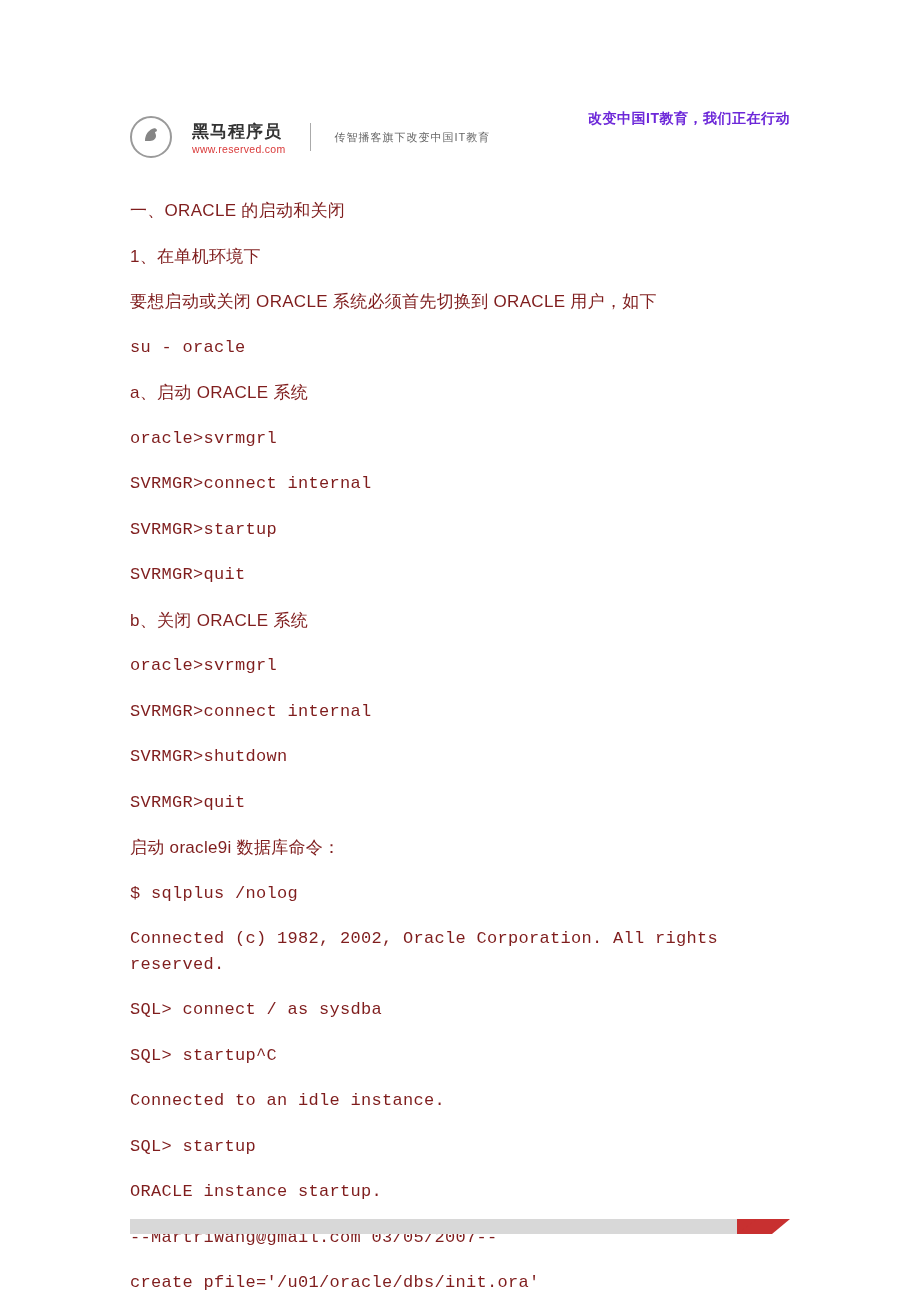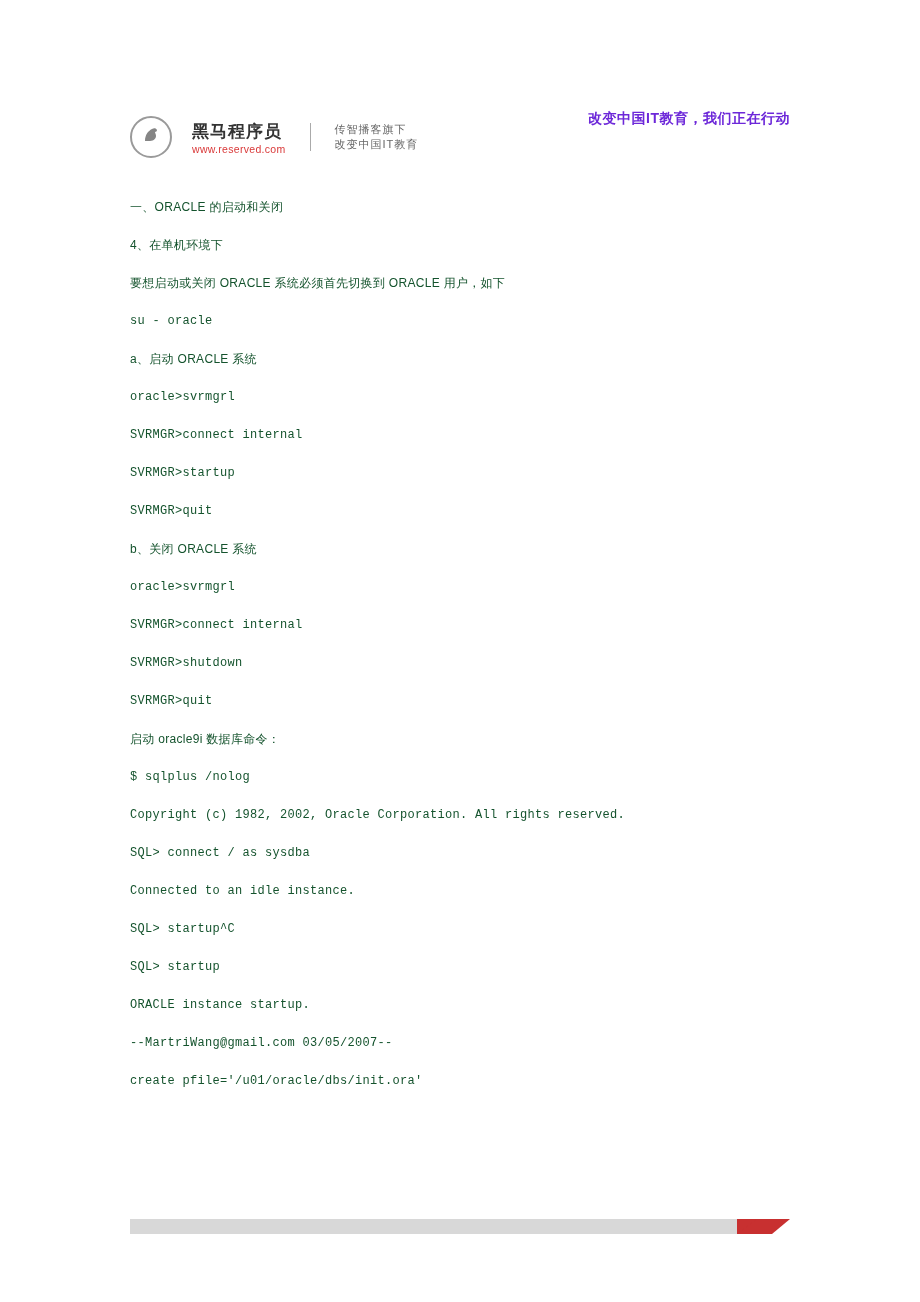--- a/index.html
+++ b/index.html
@@ -70,37 +70,37 @@
 
     .logo-divider {
       width: 1px;
       height: 28px;
       background: #aaa;
       margin: 0 4px;
     }
 
     .logo-sub {
       display: flex;
-      flex-direction: column;
+      flex-direction: row;
       font-size: 11px;
       color: #666;
       line-height: 1.35;
       letter-spacing: 1px;
     }
 
     .slogan {
       font-size: 14px;
       color: #6d28d9;
       font-weight: bold;
       letter-spacing: 0.5px;
     }
 
     .content p {
-      font-size: 12px;
-      color: #14532d;
+      font-size: 17px;
+      color: #7f1d1d;
       line-height: 1.5;
       margin-bottom: 20px;
       letter-spacing: 0.3px;
     }
 
     .mono {
       font-family: Liberation Mono, monospace;
       letter-spacing: 0.5px;
     }
 
@@ -164,39 +164,39 @@
       <div class="logo-sub">
         <span>传智播客旗下</span>
         <span>改变中国IT教育</span>
       </div>
     </div>
     <div class="slogan">改变中国IT教育，我们正在行动</div>
   </div>
 
   <div class="content">
     <p class="mixed">一、ORACLE 的启动和关闭</p>
-    <p class="mixed">4、在单机环境下</p>
+    <p class="mixed">1、在单机环境下</p>
     <p class="mixed">要想启动或关闭 ORACLE 系统必须首先切换到 ORACLE 用户，如下</p>
     <p class="mono">su - oracle</p>
     <p class="mixed">a、启动 ORACLE 系统</p>
     <p class="mono">oracle&gt;svrmgrl</p>
     <p class="mono">SVRMGR&gt;connect internal</p>
     <p class="mono">SVRMGR&gt;startup</p>
     <p class="mono">SVRMGR&gt;quit</p>
     <p class="mixed">b、关闭 ORACLE 系统</p>
     <p class="mono">oracle&gt;svrmgrl</p>
     <p class="mono">SVRMGR&gt;connect internal</p>
     <p class="mono">SVRMGR&gt;shutdown</p>
     <p class="mono">SVRMGR&gt;quit</p>
     <p class="mixed">启动 oracle9i 数据库命令：</p>
     <p class="mono">$ sqlplus /nolog</p>
-    <p class="mono">Copyright (c) 1982, 2002, Oracle Corporation.  All rights reserved.</p>
+    <p class="mono">Connected (c) 1982, 2002, Oracle Corporation.  All rights reserved.</p>
     <p class="mono">SQL&gt; connect / as sysdba</p>
+    <p class="mono">SQL&gt; startup^C</p>
     <p class="mono">Connected to an idle instance.</p>
-    <p class="mono">SQL&gt; startup^C</p>
     <p class="mono">SQL&gt; startup</p>
     <p class="mono">ORACLE instance startup.</p>
     <p class="mono">--MartriWang@gmail.com  03/05/2007--</p>
     <p class="mono">create pfile='/u01/oracle/dbs/init.ora'</p>
   </div>
 
 </div>
 
 <div class="footer-bar">
   <div class="footer-tri-w"></div>

